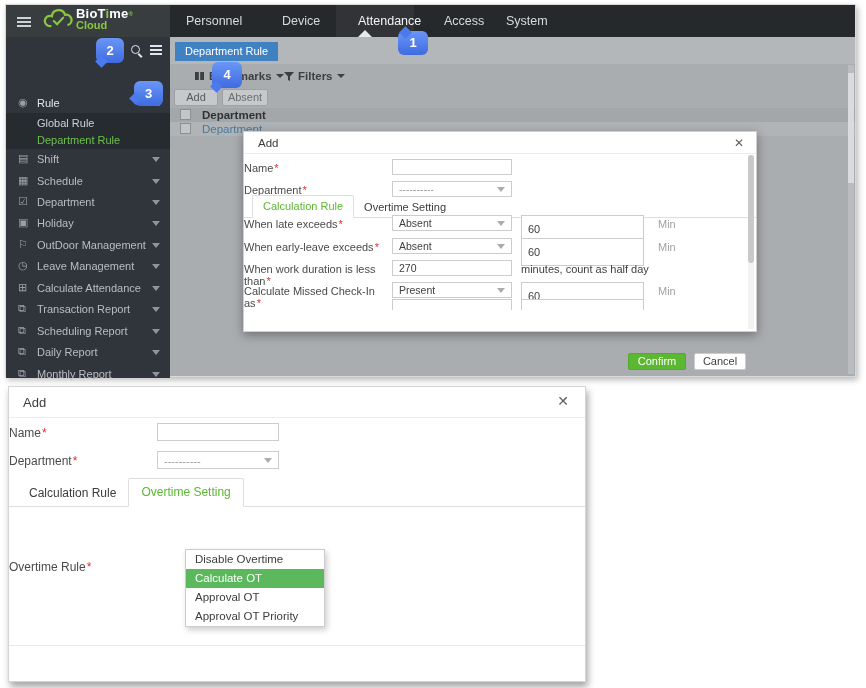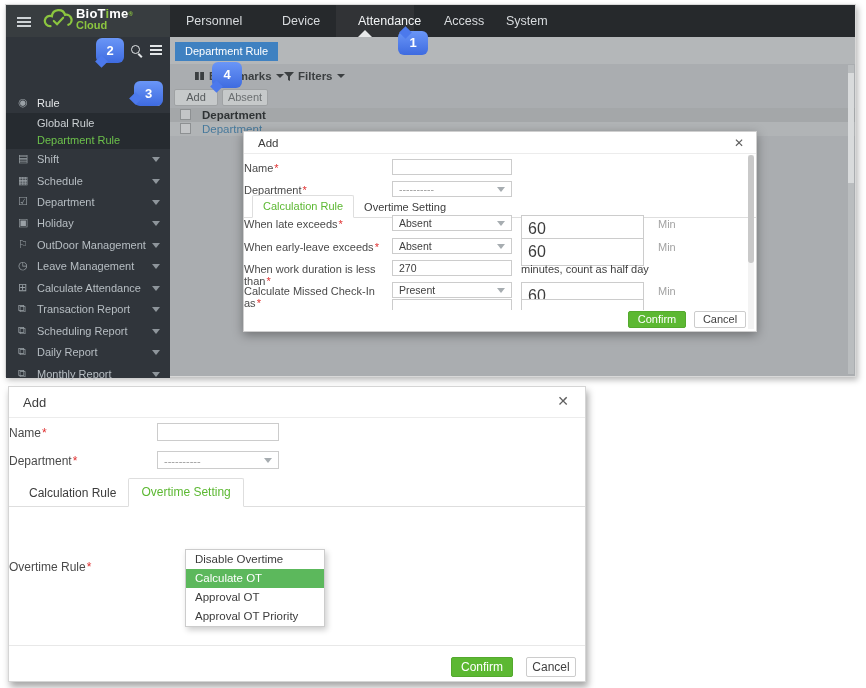--- a/index.html
+++ b/index.html
@@ -84,36 +84,36 @@
   .tbox { position:absolute; border:1px solid #ccc; background:#fff; font-family:"Liberation Sans",sans-serif; color:#3c3c3c; }
   .sbox { position:absolute; border:1px solid #ccc; background:#fff; color:#3f3f3f; cursor:pointer; }
   .sbox .muted { color:#9b9b9b; }
   .sbox .car { position:absolute; right:6px; top:50%; margin-top:-2px; width:0; height:0;
                border-left:4px solid transparent; border-right:4px solid transparent; border-top:5px solid #a7adb1; }
   .sbox .car-up { position:absolute; right:6px; top:50%; margin-top:-3px; width:0; height:0;
                border-left:4px solid transparent; border-right:4px solid transparent; border-bottom:5px solid #a7adb1; }
   .tabbar { position:absolute; left:0; right:0; border-bottom:1px solid #dedede; display:flex; align-items:flex-end; padding-left:8px; }
   .tab { color:#3c3c3c; margin-bottom:-1px; cursor:pointer; }
   .tab.active { border:1px solid #dedede; border-bottom:1px solid #fff; background:#fff; color:#5cb832; border-radius:2px 2px 0 0; }
-  .btn { position:absolute; text-align:center; cursor:pointer; border-radius:2px; }
+  .btn { position:absolute; text-align:center; cursor:pointer; border-radius:2px;margin-top:42px; }
   .btn.green { background:#5cb832; color:#fff; border:1px solid #54a92e; }
   .btn.plain { background:#fff; color:#3f3f3f; border:1px solid #ccc; }
 
   
   #dlg1 { left:237px; top:126px; width:514px; height:201px; box-shadow:0 3px 10px rgba(0,0,0,.35); }
   #dlg1 .dlg-title { top:5px; font-size:11.5px; }
   #dlg1 .dlg-close { right:12px; top:4px; font-size:12px; }
   #dlg1 .dlg-head-line { top:21px; }
   #dlg1 .fld-label { width:144px; left:0; font-size:11px; }
   #dlg1 .tabbar { top:60px; height:26px; }
   #dlg1 .tab { font-size:11px; padding:4px 10px 5px; }
   .m1row { position:absolute; left:0; width:100%; height:17px; }
   .m1row .lbl { top:3px; }
   .m1row .sel { left:148px; top:0; width:120px; height:16px; font-size:10.5px; padding:1px 6px; line-height:13px; }
-  .m1row .inp { left:277px; top:0; width:123px; height:28px; font-size:16px; padding:1px 6px; }
+  .m1row .inp { left:277px; top:0; width:123px; height:28px; font-size:11px; padding:1px 6px; }
   .m1row .inp2 { left:148px; top:0; width:120px; height:16px; font-size:10.5px; padding:1px 6px; }
   .m1row .sfx { position:absolute; left:414px; top:3px; font-size:11px; color:#a3a3a3; }
   .m1row .sfx2 { position:absolute; left:277px; top:3px; font-size:11px; color:#3f3f3f; white-space:nowrap; }
   .m1-partial { position:absolute; left:0; top:167px; width:100%; height:11px; overflow:hidden; }
   #dlg1 .scroll-track { position:absolute; right:2px; top:23px; width:6px; height:174px; background:#f3f3f3; }
   #dlg1 .scroll-thumb { position:absolute; left:0; top:0; width:6px; height:108px; background:#c9c9c9; border-radius:3px; cursor:grab; }
 
   
   #dlg2 { left:8px; top:386px; width:578px; height:296px; border-color:#d5d5d5;
           box-shadow:2px 5px 7px rgba(0,0,0,.35); }

